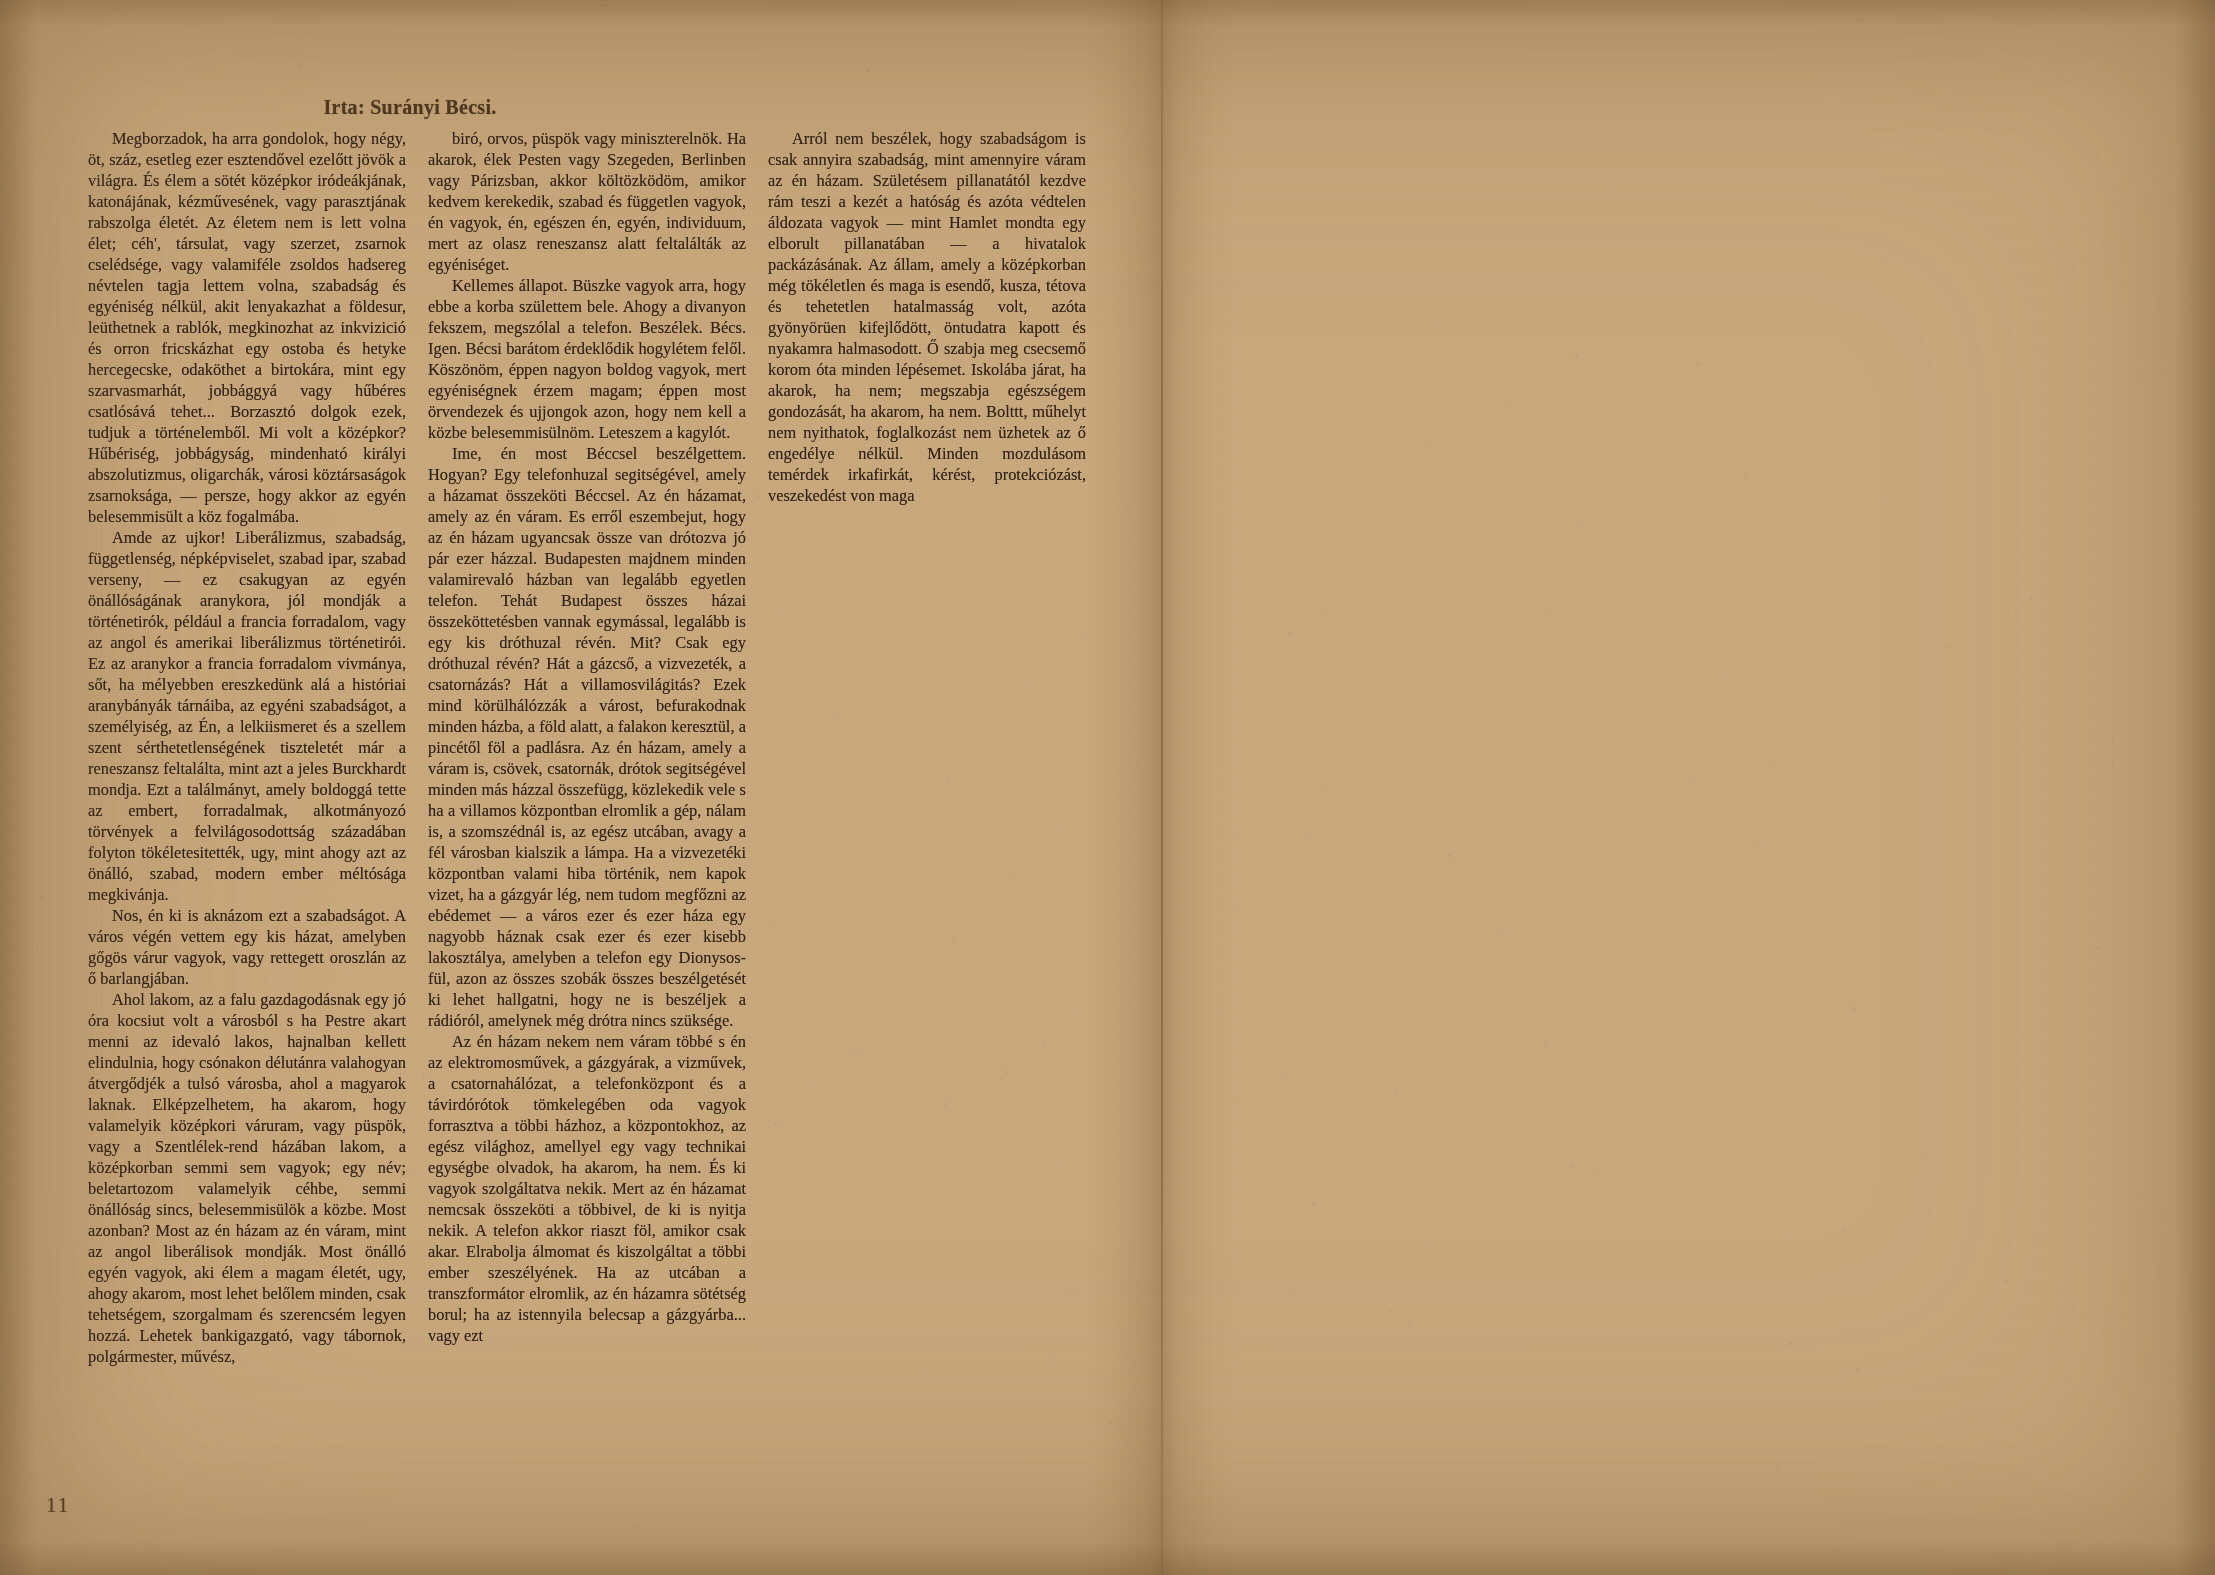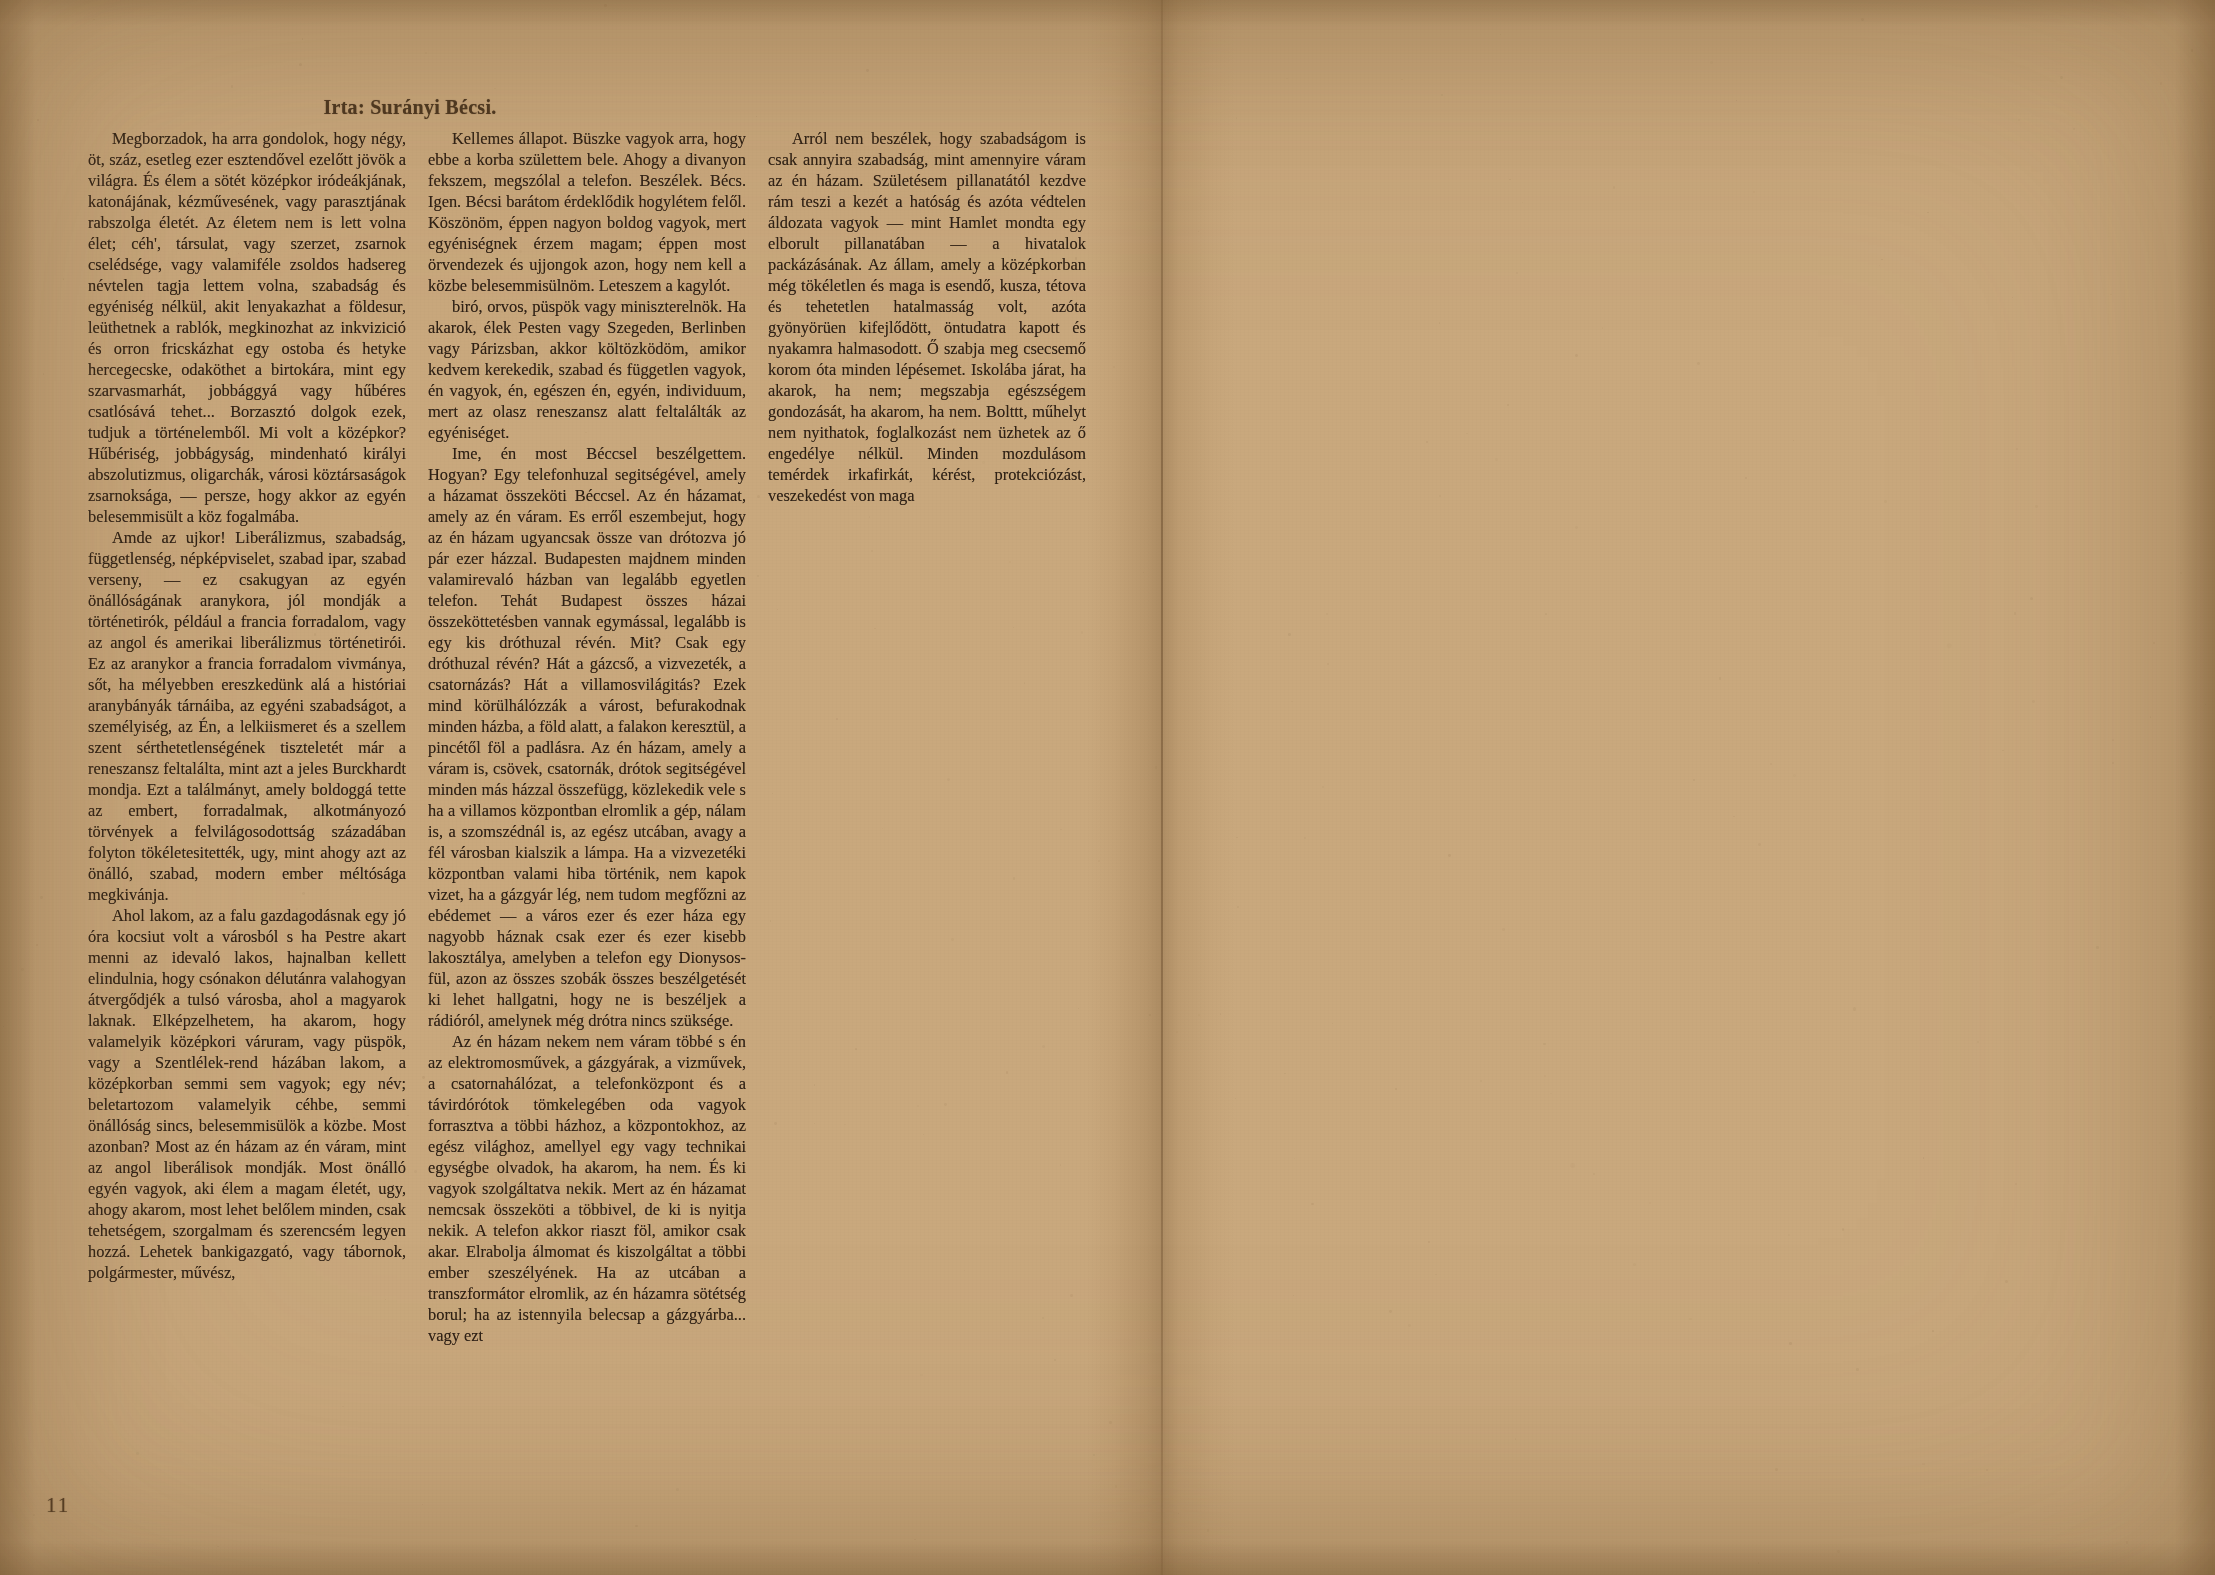--- a/index.html
+++ b/index.html
@@ -114,25 +114,26 @@
 <div id="scan">
 
   <div class="page" id="pageLeft">
 
 
     <div id="byline1">Irta: Surányi Bécsi.</div>
 
     <div class="col" id="c1">
         <p>Megborzadok, ha arra gondolok, hogy négy, öt, száz, esetleg ezer esztendővel ezelőtt jövök a világra. És élem a sötét középkor iródeákjának, katonájának, kézművesének, vagy parasztjának rabszolga életét. Az életem nem is lett volna élet; céh', társulat, vagy szerzet, zsarnok cselédsége, vagy valamiféle zsoldos hadsereg névtelen tagja lettem volna, szabadság és egyéniség nélkül, akit lenyakazhat a földesur, leüthetnek a rablók, megkinozhat az inkvizició és orron fricskázhat egy ostoba és hetyke hercegecske, odaköthet a birtokára, mint egy szarvasmarhát, jobbággyá vagy hűbéres csatlósává tehet... Borzasztó dolgok ezek, tudjuk a történelemből. Mi volt a középkor? Hűbériség, jobbágyság, mindenható királyi abszolutizmus, oligarchák, városi köztársaságok zsarnoksága, — persze, hogy akkor az egyén belesemmisült a köz fogalmába.</p>
         <p>Amde az ujkor! Liberálizmus, szabadság, függetlenség, népképviselet, szabad ipar, szabad verseny, — ez csakugyan az egyén önállóságának aranykora, jól mondják a történetirók, például a francia forradalom, vagy az angol és amerikai liberálizmus történetirói. Ez az aranykor a francia forradalom vivmánya, sőt, ha mélyebben ereszkedünk alá a históriai aranybányák tárnáiba, az egyéni szabadságot, a személyiség, az Én, a lelkiismeret és a szellem szent sérthetetlenségének tiszteletét már a reneszansz feltalálta, mint azt a jeles Burckhardt mondja. Ezt a találmányt, amely boldoggá tette az embert, forradalmak, alkotmányozó törvények a felvilágosodottság századában folyton tökéletesitették, ugy, mint ahogy azt az önálló, szabad, modern ember méltósága megkivánja.</p>
+        <p>Nos, én ki is aknázom ezt a szabadságot. A város végén vettem egy kis házat, amelyben gőgös várur vagyok, vagy rettegett oroszlán az ő barlangjában.</p>
         <p>Ahol lakom, az a falu gazdagodásnak egy jó óra kocsiut volt a városból s ha Pestre akart menni az idevaló lakos, hajnalban kellett elindulnia, hogy csónakon délutánra valahogyan átvergődjék a tulsó városba, ahol a magyarok laknak. Elképzelhetem, ha akarom, hogy valamelyik középkori váruram, vagy püspök, vagy a Szentlélek-rend házában lakom, a középkorban semmi sem vagyok; egy név; beletartozom valamelyik céhbe, semmi önállóság sincs, belesemmisülök a közbe. Most azonban? Most az én házam az én váram, mint az angol liberálisok mondják. Most önálló egyén vagyok, aki élem a magam életét, ugy, ahogy akarom, most lehet belőlem minden, csak tehetségem, szorgalmam és szerencsém legyen hozzá. Lehetek bankigazgató, vagy tábornok, polgármester, művész,</p>
       </div>
     <div class="col" id="c2">
+        <p>biró, orvos, püspök vagy miniszterelnök. Ha akarok, élek Pesten vagy Szegeden, Berlinben vagy Párizsban, akkor költözködöm, amikor kedvem kerekedik, szabad és független vagyok, én vagyok, én, egészen én, egyén, individuum, mert az olasz reneszansz alatt feltalálták az egyéniséget.</p>
         <p>Kellemes állapot. Büszke vagyok arra, hogy ebbe a korba születtem bele. Ahogy a divanyon fekszem, megszólal a telefon. Beszélek. Bécs. Igen. Bécsi barátom érdeklődik hogylétem felől. Köszönöm, éppen nagyon boldog vagyok, mert egyéniségnek érzem magam; éppen most örvendezek és ujjongok azon, hogy nem kell a közbe belesemmisülnöm. Leteszem a kagylót.</p>
-        <p>biró, orvos, püspök vagy miniszterelnök. Ha akarok, élek Pesten vagy Szegeden, Berlinben vagy Párizsban, akkor költözködöm, amikor kedvem kerekedik, szabad és független vagyok, én vagyok, én, egészen én, egyén, individuum, mert az olasz reneszansz alatt feltalálták az egyéniséget.</p>
         <p>Ime, én most Béccsel beszélgettem. Hogyan? Egy telefonhuzal segitségével, amely a házamat összeköti Béccsel. Az én házamat, amely az én váram. Es erről eszembejut, hogy az én házam ugyancsak össze van drótozva jó pár ezer házzal. Budapesten majdnem minden valamirevaló házban van legalább egyetlen telefon. Tehát Budapest összes házai összeköttetésben vannak egymással, legalább is egy kis dróthuzal révén. Mit? Csak egy dróthuzal révén? Hát a gázcső, a vizvezeték, a csatornázás? Hát a villamosvilágitás? Ezek mind körülhálózzák a várost, befurakodnak minden házba, a föld alatt, a falakon keresztül, a pincétől föl a padlásra. Az én házam, amely a váram is, csövek, csatornák, drótok segitségével minden más házzal összefügg, közlekedik vele s ha a villamos központban elromlik a gép, nálam is, a szomszédnál is, az egész utcában, avagy a fél városban kialszik a lámpa. Ha a vizvezetéki központban valami hiba történik, nem kapok vizet, ha a gázgyár lég, nem tudom megfőzni az ebédemet — a város ezer és ezer háza egy nagyobb háznak csak ezer és ezer kisebb lakosztálya, amelyben a telefon egy Dionysos-fül, azon az összes szobák összes beszélgetését ki lehet hallgatni, hogy ne is beszéljek a rádióról, amelynek még drótra nincs szüksége.</p>
         <p>Az én házam nekem nem váram többé s én az elektromosművek, a gázgyárak, a vizművek, a csatornahálózat, a telefonközpont és a távirdórótok tömkelegében oda vagyok forrasztva a többi házhoz, a központokhoz, az egész világhoz, amellyel egy vagy technikai egységbe olvadok, ha akarom, ha nem. És ki vagyok szolgáltatva nekik. Mert az én házamat nemcsak összeköti a többivel, de ki is nyitja nekik. A telefon akkor riaszt föl, amikor csak akar. Elrabolja álmomat és kiszolgáltat a többi ember szeszélyének. Ha az utcában a transzformátor elromlik, az én házamra sötétség borul; ha az istennyila belecsap a gázgyárba... vagy ezt</p>
       </div>
     <div class="col" id="c3">
         <p>Arról nem beszélek, hogy szabadságom is csak annyira szabadság, mint amennyire váram az én házam. Születésem pillanatától kezdve rám teszi a kezét a hatóság és azóta védtelen áldozata vagyok — mint Hamlet mondta egy elborult pillanatában — a hivatalok packázásának. Az állam, amely a középkorban még tökéletlen és maga is esendő, kusza, tétova és tehetetlen hatalmasság volt, azóta gyönyörüen kifejlődött, öntudatra kapott és nyakamra halmasodott. Ő szabja meg csecsemő korom óta minden lépésemet. Iskolába járat, ha akarok, ha nem; megszabja egészségem gondozását, ha akarom, ha nem. Bolttt, műhelyt nem nyithatok, foglalkozást nem üzhetek az ő engedélye nélkül. Minden mozdulásom temérdek irkafirkát, kérést, protekciózást, veszekedést von maga</p>
       </div>
 
     <div class="folio" id="folioL">11</div>
   </div>
 

